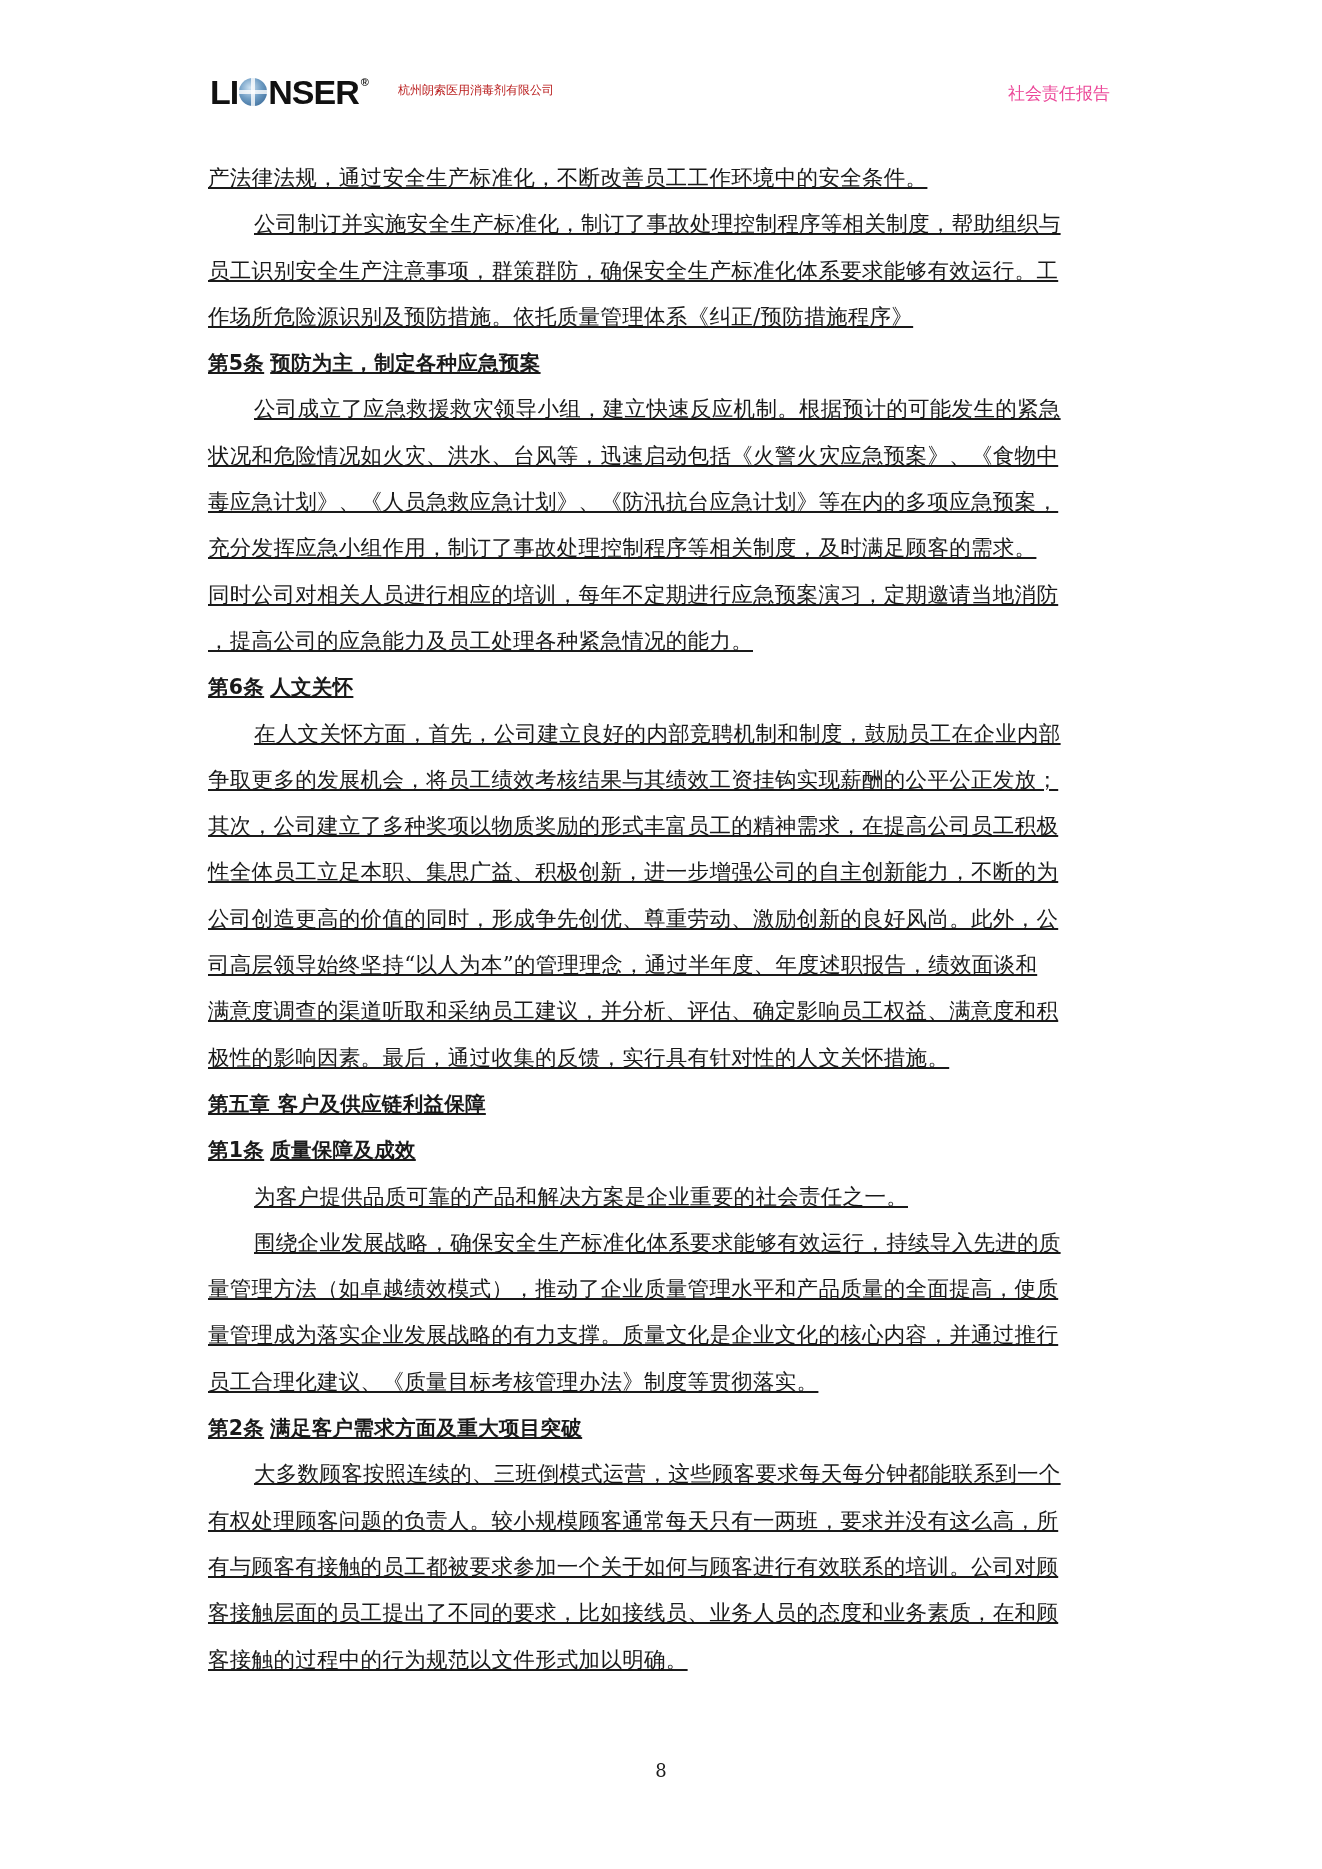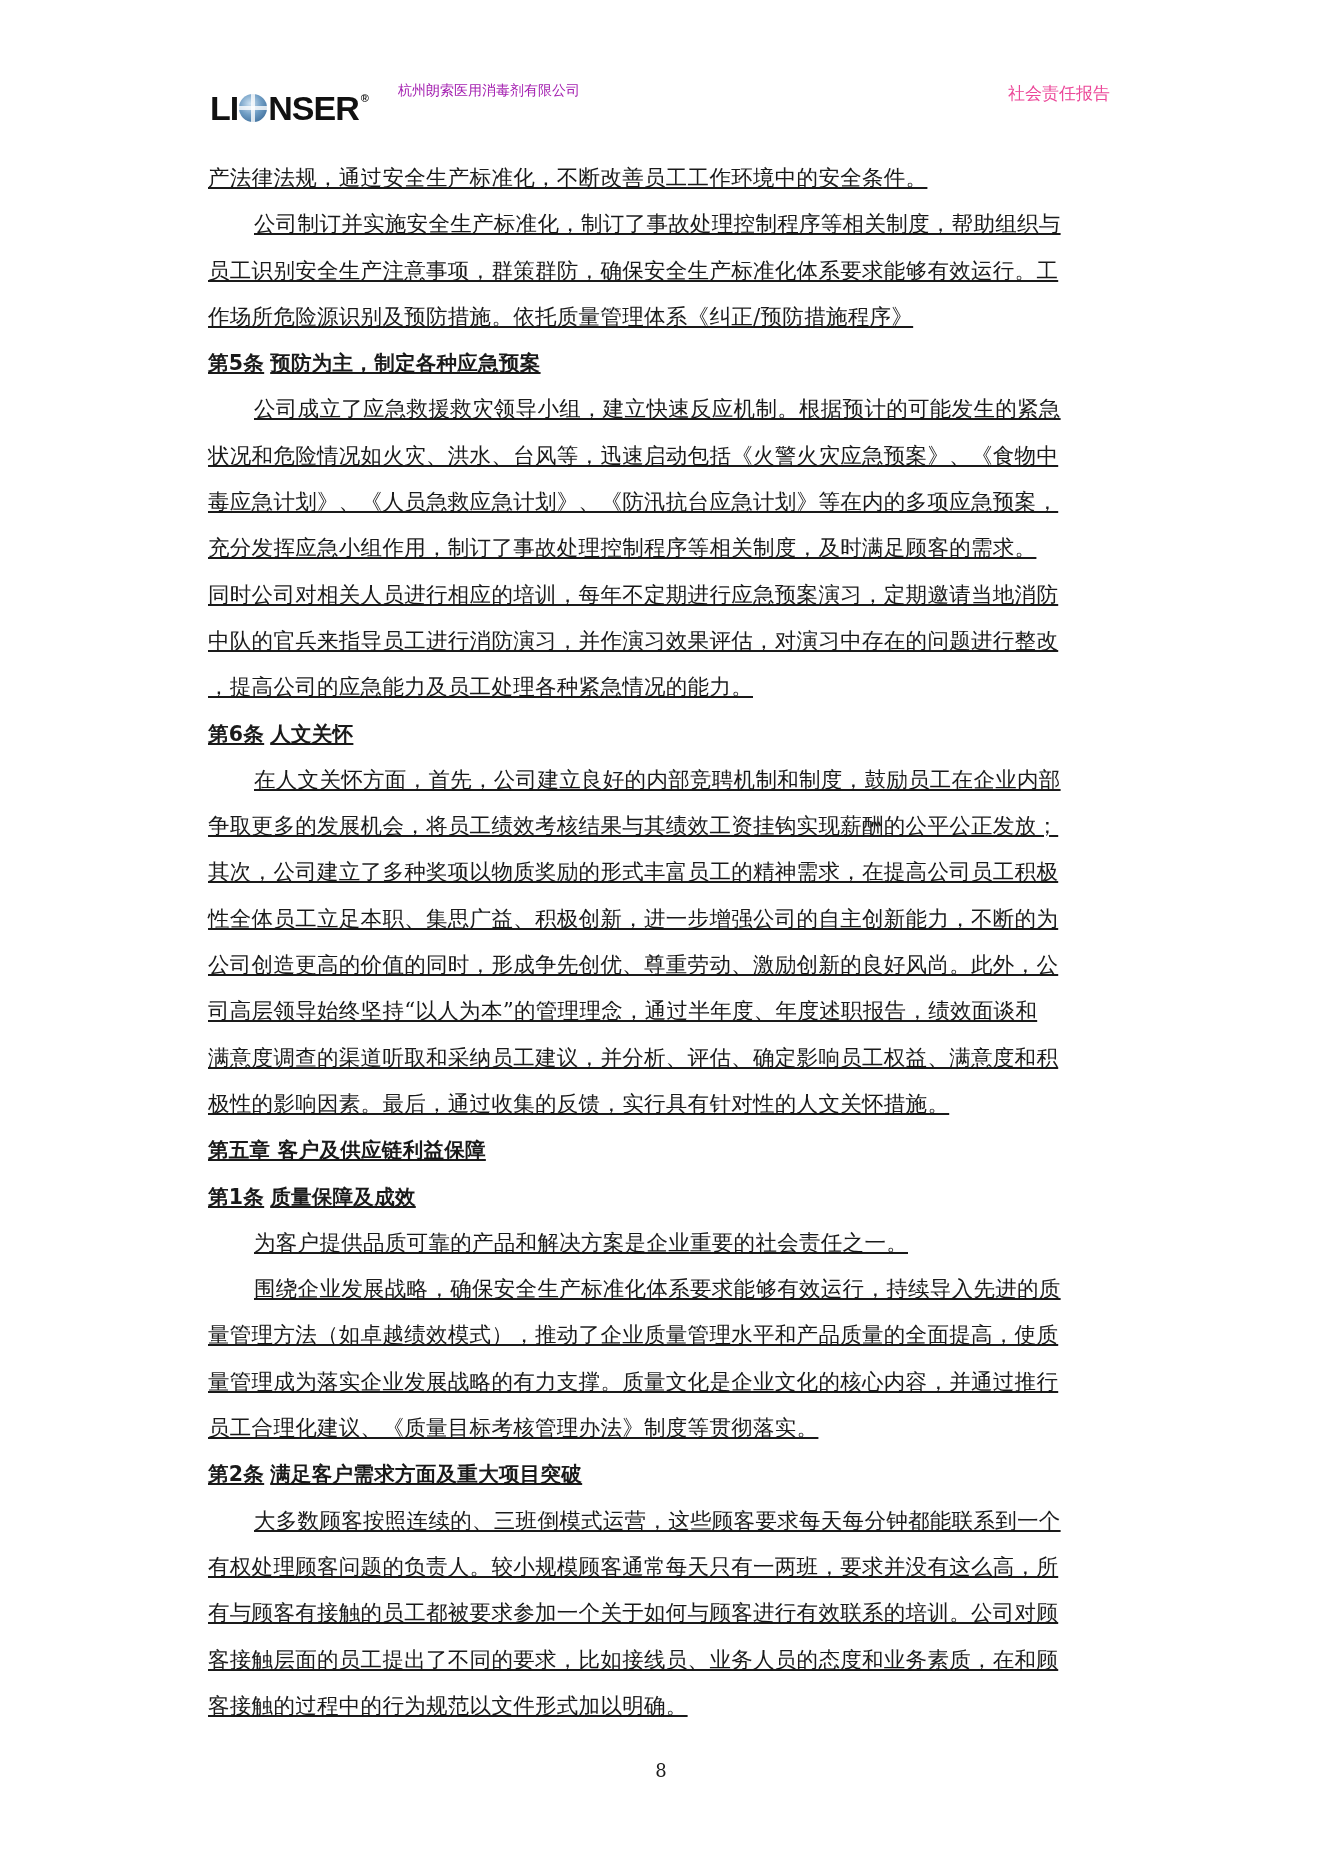--- a/index.html
+++ b/index.html
@@ -1,28 +1,28 @@
 <!DOCTYPE html>
 <html><head>
   <meta charset="utf-8">
   <style>
     html, body { margin: 0; padding: 0; background: #ffffff; }
     body { width: 1322px; height: 1869px; position: relative; overflow: hidden;
            font-family: "DejaVu Serif", "Liberation Serif", serif; color: #1a1a1a; }
     .header { position: absolute; left: 210px; top: 72px; width: 900px; height: 44px; }
-    .logo { position: absolute; left: 0; top: 16px; height: 40px; display: flex; align-items: center; }
+    .logo { position: absolute; left: 0; top: 0; height: 40px; display: flex; align-items: center; }
     .logo-text { font-family: "Liberation Sans", "DejaVu Sans", sans-serif; font-weight: 900;
                  font-size: 34px; letter-spacing: -1px; color: #111; line-height: 40px; display: flex; align-items: center; }
     .globe { display: inline-block; width: 28px; height: 28px; border-radius: 50%;
              background: radial-gradient(circle at 40% 35%, #cfe3f3 0%, #6f9dc4 45%, #2b5c8c 100%);
              position: relative; margin: 0 1px; }
     .globe::before { content: ""; position: absolute; left: 0; right: 0; top: 12px; height: 4px; background: #fff; opacity: .8; }
     .globe::after { content: ""; position: absolute; top: 0; bottom: 0; left: 12px; width: 4px; background: #fff; opacity: .8; }
     .reg { font-size: 11px; vertical-align: top; position: relative; top: -10px; margin-left: 2px; font-weight: bold; }
-    .company { position: absolute; left: 188px; top: 10px; font-size: 14px; color: #a21caf; }
+    .company { position: absolute; left: 188px; top: 10px; font-size: 12px; color: #b91c1c; }
     .report { position: absolute; right: 0; top: 10px; font-size: 17px; color: #ec4899; }
     .content { position: absolute; left: 208px; top: 155px; width: 918px; text-decoration: underline; }
     .line { font-size: 21.5px; line-height: 46.3px; height: 46.3px; white-space: nowrap; letter-spacing: 0.3px; }
     .indent { padding-left: 46px; }
     .h-article { font-family: "DejaVu Sans", "Liberation Sans", sans-serif; font-weight: bold; font-size: 20.5px; }
     .h-chapter { font-family: "DejaVu Sans", "Liberation Sans", sans-serif; font-weight: bold; font-size: 20.5px; }
     .art-num { margin-right: 6px; }
     .page-num { position: absolute; left: 0; width: 1322px; top: 1760px; text-align: center; font-size: 18px; }
   </style>
 </head>
@@ -45,21 +45,20 @@
     <div class="line">产法律法规，通过安全生产标准化，不断改善员工工作环境中的安全条件。</div>
     <div class="line indent">公司制订并实施安全生产标准化，制订了事故处理控制程序等相关制度，帮助组织与</div>
     <div class="line">员工识别安全生产注意事项，群策群防，确保安全生产标准化体系要求能够有效运行。工</div>
     <div class="line">作场所危险源识别及预防措施。依托质量管理体系《纠正/预防措施程序》</div>
     <div class="line h-article"><span class="art-num">第5条</span><span>预防为主，制定各种应急预案</span></div>
     <div class="line indent">公司成立了应急救援救灾领导小组，建立快速反应机制。根据预计的可能发生的紧急</div>
     <div class="line">状况和危险情况如火灾、洪水、台风等，迅速启动包括《火警火灾应急预案》、《食物中</div>
     <div class="line">毒应急计划》、《人员急救应急计划》、《防汛抗台应急计划》等在内的多项应急预案，</div>
     <div class="line">充分发挥应急小组作用，制订了事故处理控制程序等相关制度，及时满足顾客的需求。</div>
     <div class="line">同时公司对相关人员进行相应的培训，每年不定期进行应急预案演习，定期邀请当地消防</div>
-    <div class="line">中队的官兵来指导员工进行消防演习，并作演习效果评估，对演习中存在的问题进行整改</div>
     <div class="line">，提高公司的应急能力及员工处理各种紧急情况的能力。</div>
     <div class="line h-article"><span class="art-num">第6条</span><span>人文关怀</span></div>
     <div class="line indent">在人文关怀方面，首先，公司建立良好的内部竞聘机制和制度，鼓励员工在企业内部</div>
     <div class="line">争取更多的发展机会，将员工绩效考核结果与其绩效工资挂钩实现薪酬的公平公正发放；</div>
     <div class="line">其次，公司建立了多种奖项以物质奖励的形式丰富员工的精神需求，在提高公司员工积极</div>
     <div class="line">性全体员工立足本职、集思广益、积极创新，进一步增强公司的自主创新能力，不断的为</div>
     <div class="line">公司创造更高的价值的同时，形成争先创优、尊重劳动、激励创新的良好风尚。此外，公</div>
     <div class="line">司高层领导始终坚持“以人为本”的管理理念，通过半年度、年度述职报告，绩效面谈和</div>
     <div class="line">满意度调查的渠道听取和采纳员工建议，并分析、评估、确定影响员工权益、满意度和积</div>
     <div class="line">极性的影响因素。最后，通过收集的反馈，实行具有针对性的人文关怀措施。</div>

